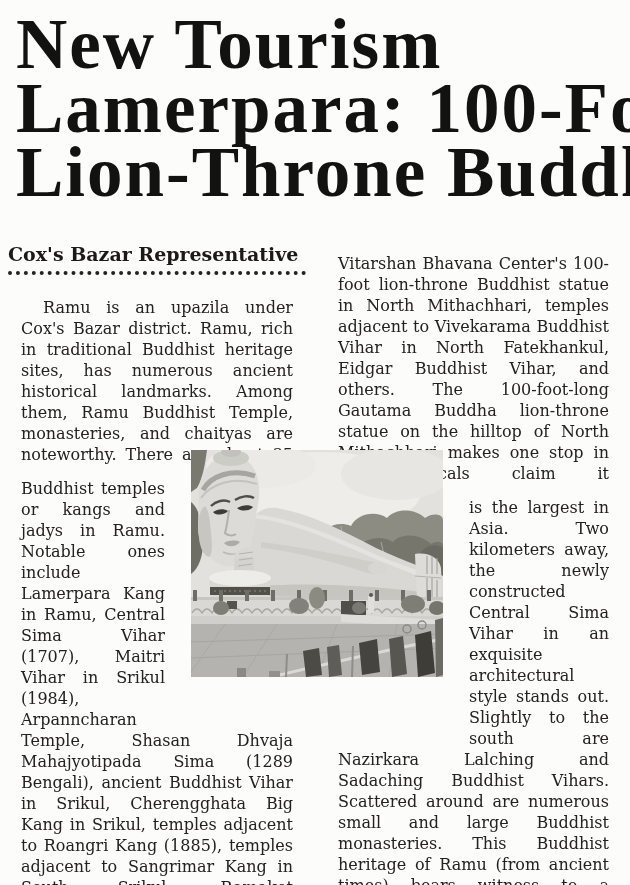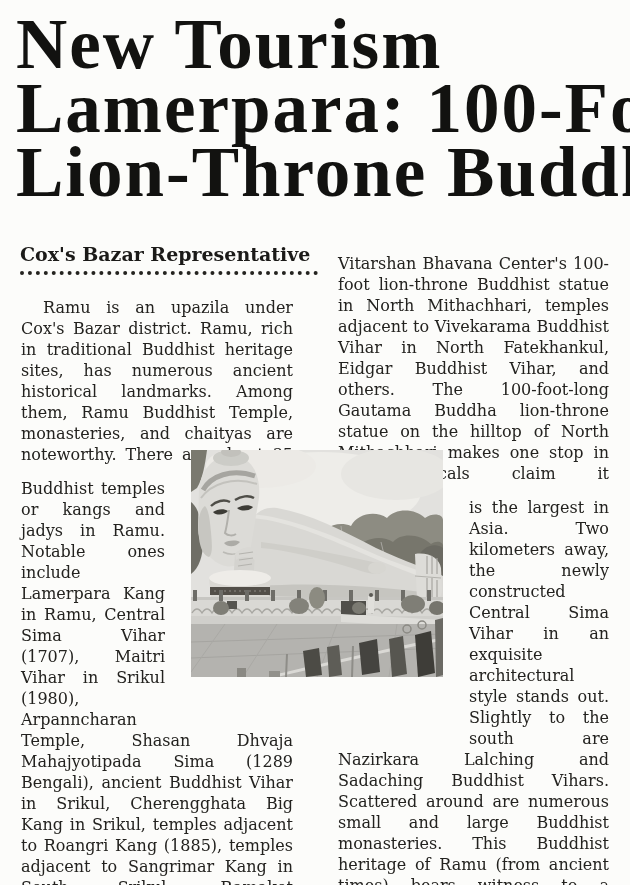--- a/index.html
+++ b/index.html
@@ -8,21 +8,21 @@
     background:#fcfcfa; color:#23221f; overflow:hidden;
     font-family:"DejaVu Serif", serif;
   }
   .headline {
     position:absolute; left:16px; top:12px; margin:0;
     font-family:"Liberation Serif", serif; font-weight:700;
     font-size:71px; line-height:64px; letter-spacing:2px; color:#121210;
   }
   .headline .hl { display:block; white-space:nowrap; }
   .byline {
-    position:absolute; left:20px; top:243px; width:298px;
+    position:absolute; left:8px; top:243px; width:298px;
     font-weight:700; font-size:19px; line-height:23px; color:#1b1a18;
     padding-bottom:5px; border-bottom:4px dotted #24231f;
   }
   .col {
     position:absolute; font-size:16px; line-height:21px;
     text-align:justify; color:#23221f; word-spacing:0.5px;
   }
   .col-left  { left:8px;   top:284px; width:298px; }
   .col-right { left:325px; top:240px; width:297px; }
   .para { margin:13px; }
@@ -46,21 +46,21 @@
     <span class="hl">Lamerpara: 100-Foot</span>
     <span class="hl">Lion-Throne Buddha</span>
   </h1>
 
   <div class="byline">Cox's Bazar Representative</div>
 
   <div class="col col-left">
     <p class="para indent jlast">Ramu is an upazila under Cox's Bazar district. Ramu, rich in traditional Buddhist heritage sites, has numerous ancient historical landmarks. Among them, Ramu Buddhist Temple, monasteries, and chaityas are noteworthy. There are about 35</p>
     <div class="para jlast">
       <span class="spacer-right"></span>
-      <span>Buddhist temples or kangs and jadys in Ramu. Notable ones include Lamerpara Kang in Ramu, Central Sima Vihar (1707), Maitri Vihar in Srikul (1980), Arpanncharan Temple, Shasan Dhvaja Mahajyotipada Sima (1289 Bengali),</span>
+      <span>Buddhist temples or kangs and jadys in Ramu. Notable ones include Lamerpara Kang in Ramu, Central Sima Vihar (1707), Maitri Vihar in Srikul (1984), Arpanncharan Temple, Shasan Dhvaja Mahajyotipada Sima (1289 Bengali),</span>
       <span>ancient Buddhist Vihar in Srikul, Cherengghata Big Kang in Srikul, temples adjacent to Roangri Kang (1885), temples adjacent to Sangrimar Kang in South Srikul, Ramakot Banashram Vihar, Purba Rajarkul Buddhist Vihar, Chatofa Chaitya Jady, Pragna Banvihar adjacent to North Mithachhari temple, Bimukti</span>
     </div>
   </div>
 
   <div class="col col-right">
     <p class="para jlast">Vitarshan Bhavana Center's 100-foot lion-throne Buddhist statue in North Mithachhari, temples adjacent to Vivekarama Buddhist Vihar in North Fatekhankul, Eidgar Buddhist Vihar, and others. The 100-foot-long Gautama Buddha lion-throne statue on the hilltop of North Mithachhari makes one stop in awe. Locals claim it</p>
     <div class="para">
       <span class="spacer-left"></span>
       <span>is the largest in Asia. Two kilometers away, the newly constructed Central Sima Vihar in an exquisite architectural style stands out. Slightly to the south are Nazirkara Lalching and Sadaching Buddhist Vihars. Scattered around are numerous</span>
       <span>small and large Buddhist monasteries. This Buddhist heritage of Ramu (from ancient times) bears witness to a glorious past. Domestic and foreign tourists visit these Buddhist monasteries and archaeological sites throughout the year. As a tourist hub, these attractions hold greater appeal for tourists. Ramakot Banashram .</span>

